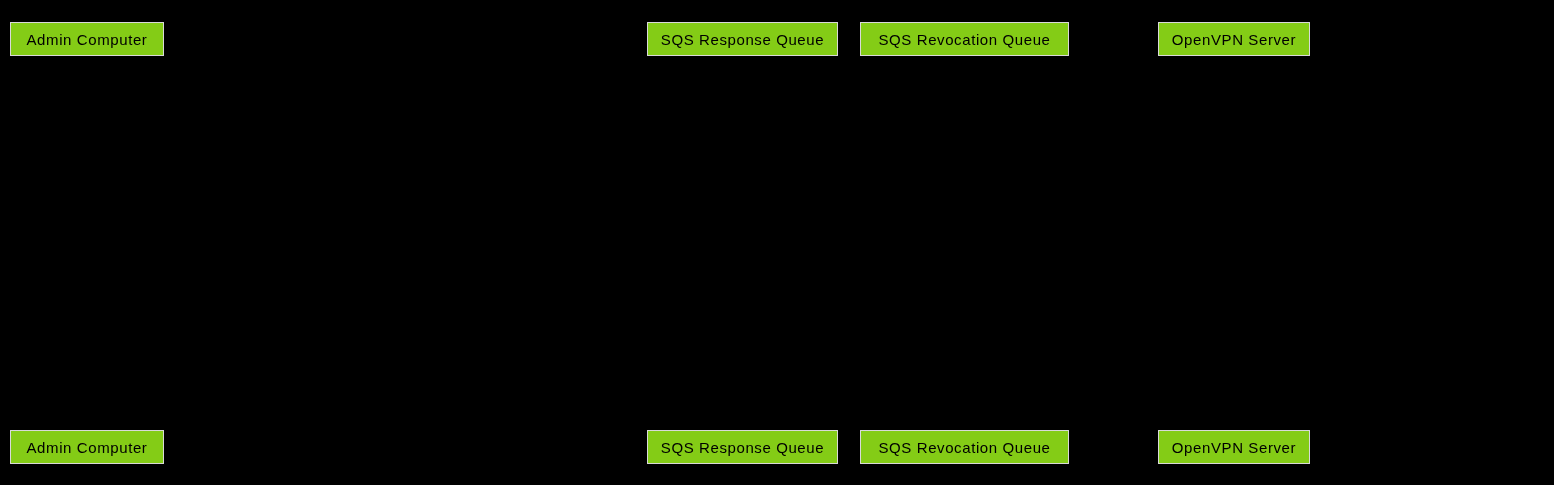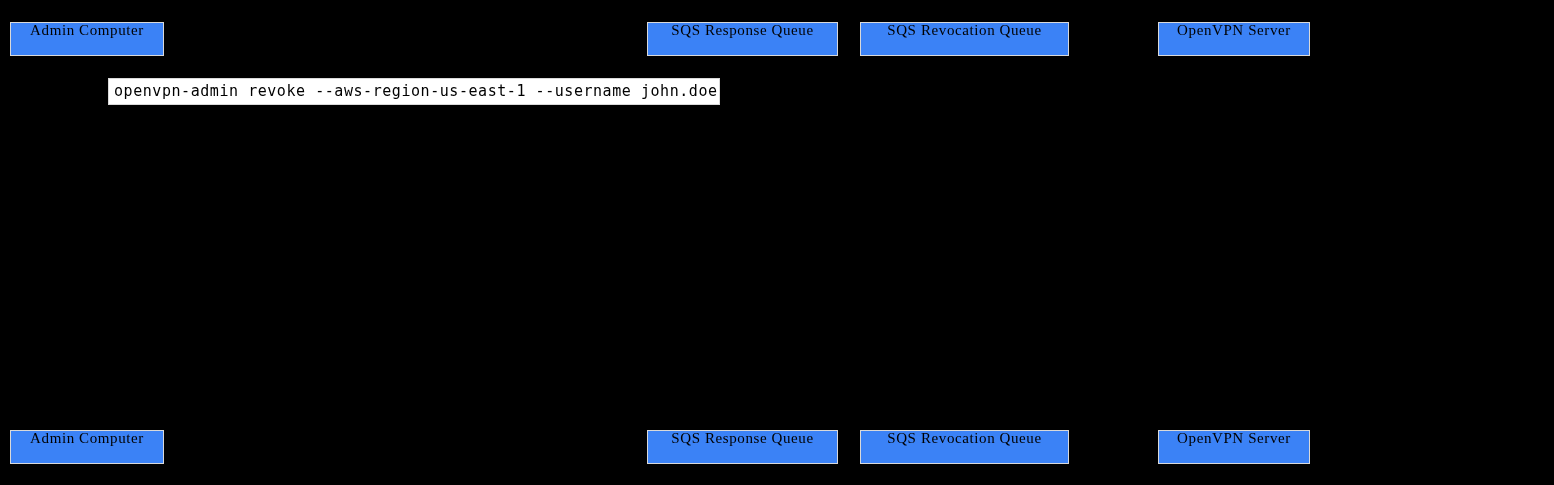--- a/index.html
+++ b/index.html
@@ -10,27 +10,28 @@
   #canvas {
     position: relative;
     width: 1554px;
     height: 485px;
     background: #000000;
     overflow: hidden;
     font-family: "DejaVu Sans Mono", "Liberation Mono", monospace;
   }
   .node-box {
     position: absolute;
-    background: #3b82f6;
+    background: #84cc16;
     color: #000000;
     border: 1px solid #d9d9d9;
     box-sizing: border-box;
     display: flex;
+    align-items: center;
     justify-content: center;
-    font-family: Liberation Serif, serif;
+    font-family: Liberation Sans, sans-serif;
     font-size: 15px;
     line-height: 1;
     letter-spacing: 0.6px;
     white-space: nowrap;
   }
   .message-box {
     position: absolute;
     background: #ffffff;
     color: #000000;
     border: 1px solid #d9d9d9;
@@ -60,23 +61,20 @@
   </div>
 
   <div class="node-box" style="left:860px; top:22px; width:209px; height:34px;">
     <span>SQS Revocation Queue</span>
   </div>
 
   <div class="node-box" style="left:1158px; top:22px; width:152px; height:34px;">
     <span>OpenVPN Server</span>
   </div>
 
-  <div class="message-box" style="left:108px; top:78px; width:612px; height:27px;">
-    <span>openvpn-admin revoke --aws-region-us-east-1 --username john.doe</span>
-  </div>
 
   <div class="node-box" style="left:10px; top:430px; width:154px; height:34px;">
     <span>Admin Computer</span>
   </div>
 
   <div class="node-box" style="left:647px; top:430px; width:191px; height:34px;">
     <span>SQS Response Queue</span>
   </div>
 
   <div class="node-box" style="left:860px; top:430px; width:209px; height:34px;">

